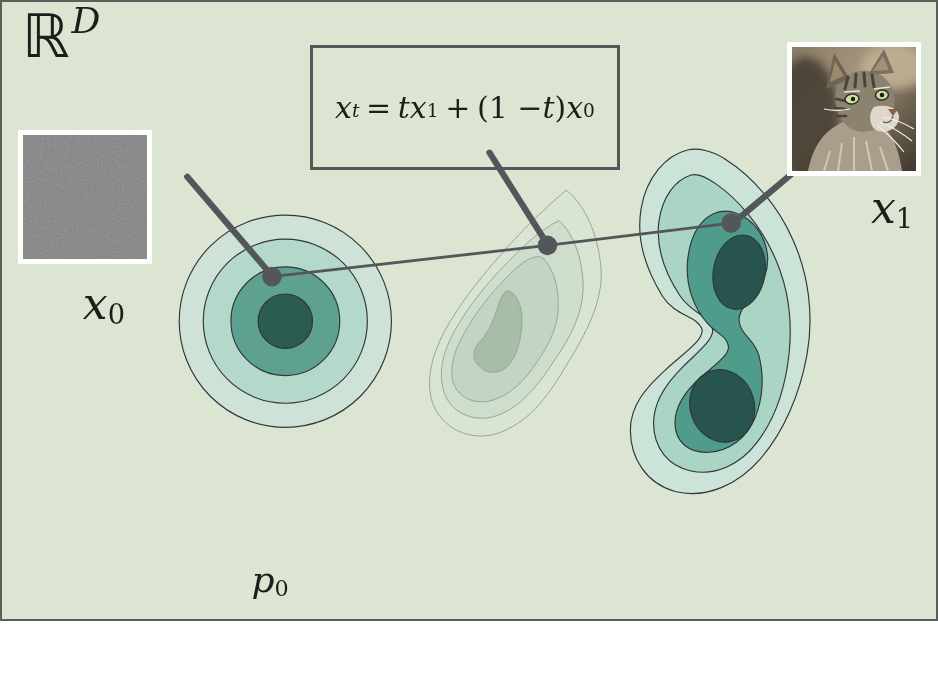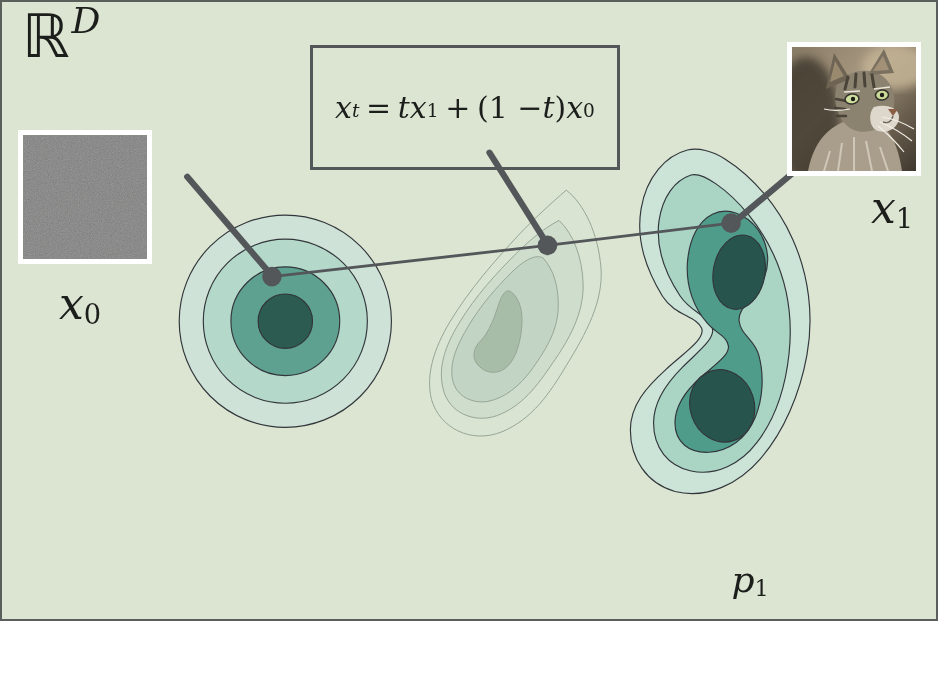--- a/index.html
+++ b/index.html
@@ -31,21 +31,21 @@
     display:flex;align-items:center;justify-content:center;
     font-size:30px;white-space:nowrap;
   }
   .it{font-style:italic;}
   .sub{font-size:0.62em;position:relative;top:0.18em;font-style:normal;}
   .sub.it{font-style:italic;}
   .gap{display:inline-block;width:0.22em;}
   
   .mlabel{width:90px;text-align:center;font-size:44px;line-height:1.1;white-space:nowrap;}
   .plabel{width:90px;text-align:center;font-size:36px;line-height:1.1;white-space:nowrap;}
-  .x0-label{left:33px;top:278px;}
+  .x0-label{left:33px;top:278px;text-align:right;}
   .x1-label{left:845px;top:182px;}
   .p0-label{left:223px;top:558px;}
   .pt-label{left:461px;top:558px;}
   .p1-label{left:703px;top:558px;}
 </style>
 </head>
 <body>
 
 <div class="canvas">
 
@@ -169,17 +169,17 @@
       <span class="sub">0</span>
   </div>
 
   <div class="abs mlabel x0-label">
     <span class="it">x</span><span class="sub">0</span>
   </div>
   <div class="abs mlabel x1-label">
     <span class="it">x</span><span class="sub">1</span>
   </div>
 
-  <div class="abs plabel p1-label">
-    <span class="it">p</span><span class="sub">1</span>
+  <div class="abs plabel p0-label">
+    <span class="it">p</span><span class="sub">0</span>
   </div>
 
 </div>
 
 </body></html>

